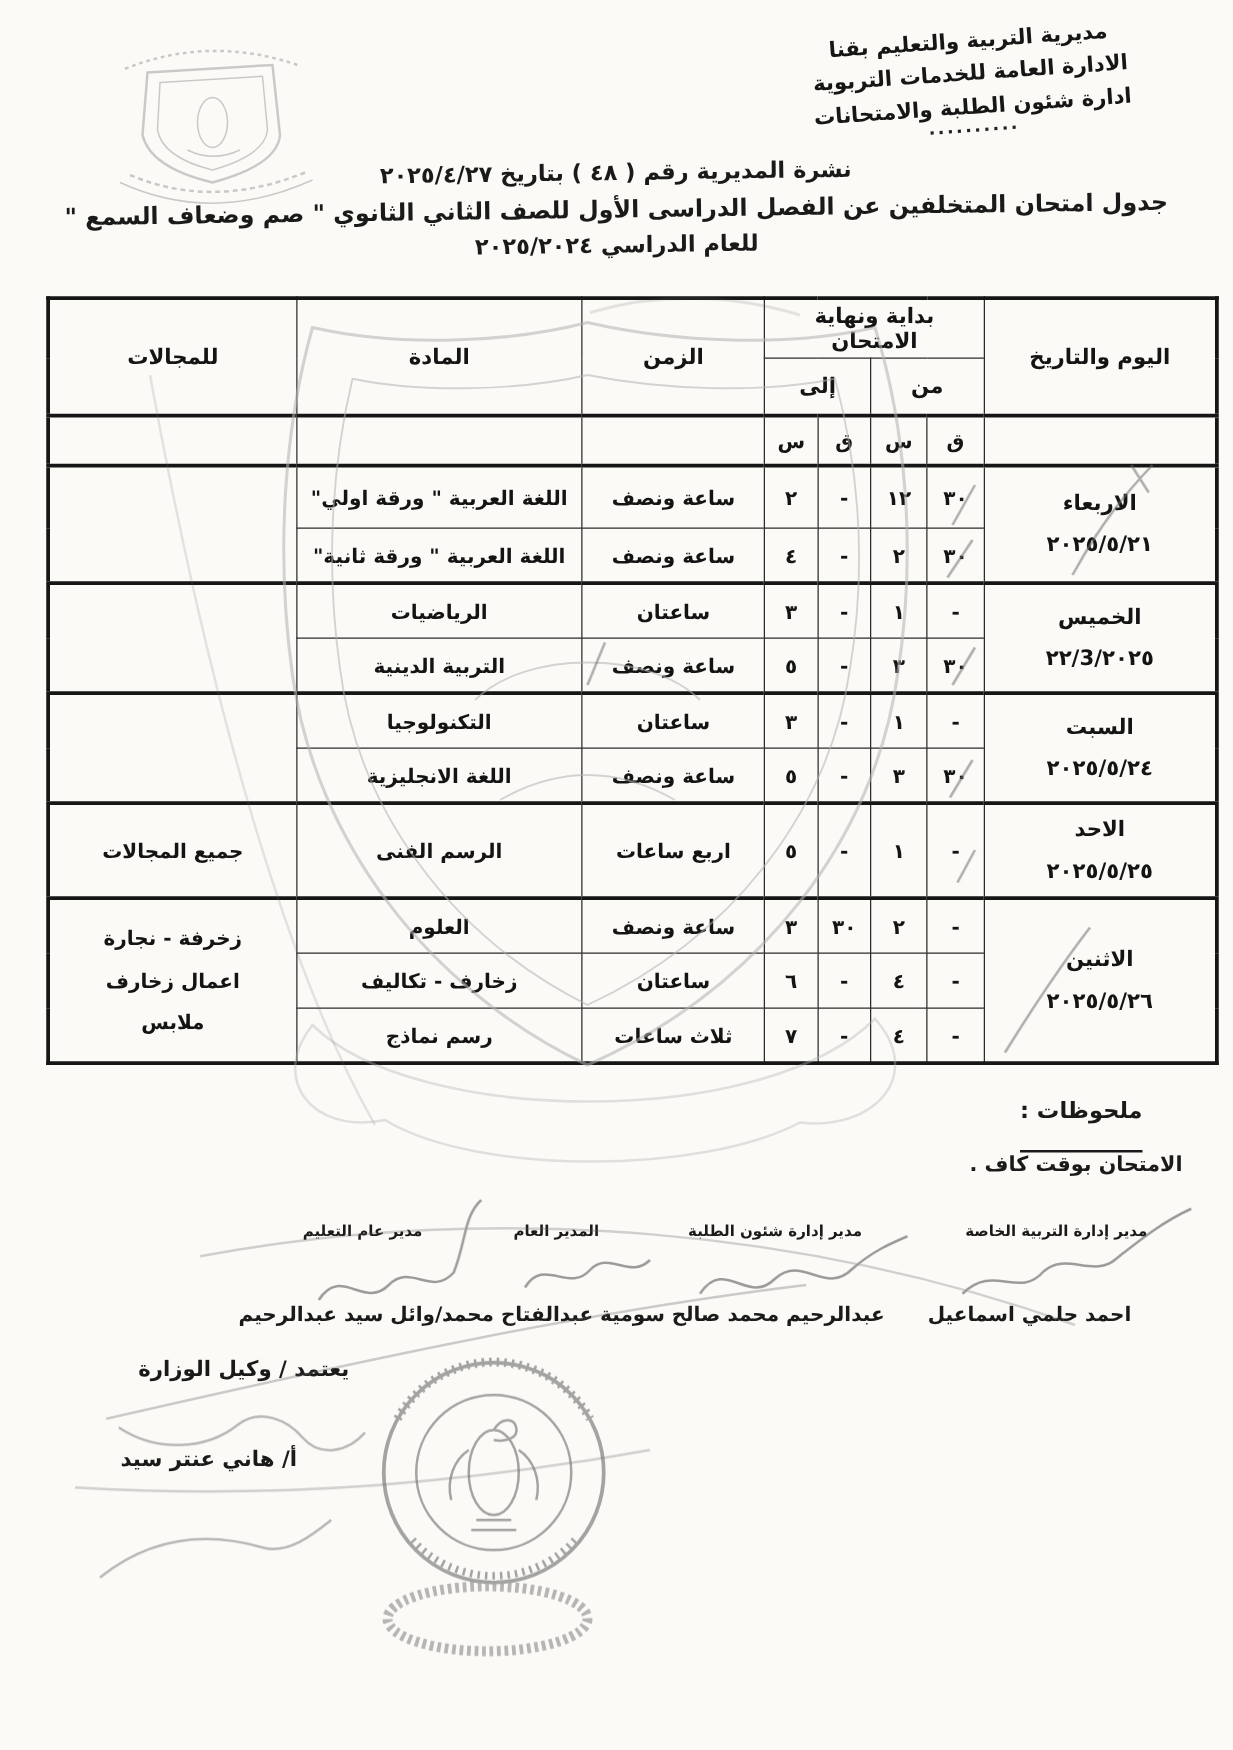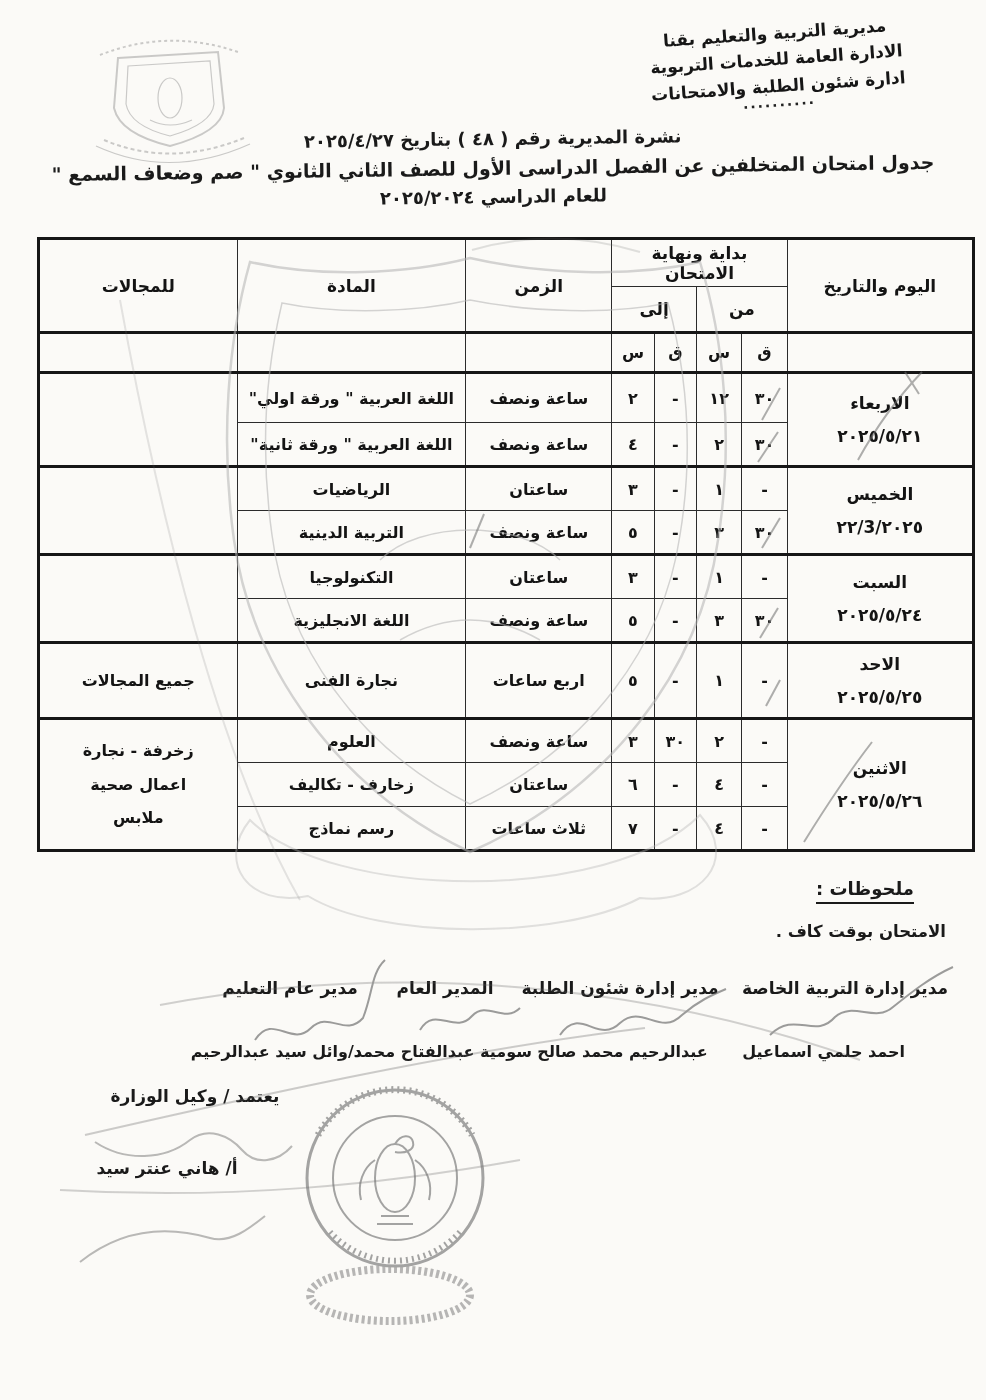--- a/index.html
+++ b/index.html
@@ -51,33 +51,33 @@
   tr.r-med  > * { height:44px; }
   tr.r-big  > * { height:76px; }
   .day-cell { font-size:17px; line-height:1.9;margin-top:24px; }
   .note-cell { font-size:16px; line-height:2.1; }
   .subject-cell { font-size:16px; }
 
   
   .notes-title {
     position:absolute; top:878px; right:72px;
     font-size:18px; font-weight:700;
-    border-bottom:2.5px solid #1a1a1a; padding-bottom:3px;
+    border-bottom:2.5px solid #1a1a1a; padding-bottom:21px;
   }
   .notes-body {
     position:absolute; top:912px; right:40px; left:40px;
     font-size:16.5px; font-weight:700; line-height:2.4; text-align:right;
   }
   .notes-bullet { display:inline-block; margin-left:10px; font-size:13px; }
 
   
   .sig-title, .sig-name, .approve-line, .approve-name {
     position:absolute; font-weight:700; text-align:center; white-space:nowrap;
   }
-  .sig-title { top:978px; font-size:17px; }
+  .sig-title { top:978px; font-size:12px; }
   .sig-name  { top:1042px; font-size:16px;margin-left:34px; }
   .approve-line { top:1086px; left:95px; width:200px; font-size:17px; }
   .approve-name { top:1158px; left:62px; width:210px; font-size:17px; }
 
   
   svg.deco { position:absolute; inset:0; pointer-events:none; }
 </style>
 </head>
 <body>
 
@@ -211,38 +211,38 @@
       <tr class="block-first r-big">
         <td class="day-cell">
           <div>الاحد</div>
           <div>٢٠٢٥/٥/٢٥</div>
         </td>
         <td>-</td>
         <td>١</td>
         <td>-</td>
         <td>٥</td>
         <td>اربع ساعات</td>
-        <td class="subject-cell">نجارة الفنى</td>
+        <td class="subject-cell">الرسم الفنى</td>
         <td class="note-cell">جميع المجالات</td>
       </tr>
 
       <tr class="block-first r-med">
         <td rowspan="3" class="day-cell">
           <div>الاثنين</div>
           <div>٢٠٢٥/٥/٢٦</div>
         </td>
         <td>-</td>
         <td>٢</td>
         <td>٣٠</td>
         <td>٣</td>
         <td>ساعة ونصف</td>
         <td class="subject-cell">العلوم</td>
         <td rowspan="3" class="note-cell">
           <div>زخرفة - نجارة</div>
-          <div>اعمال صحية</div>
+          <div>اعمال زخارف</div>
           <div>ملابس</div>
         </td>
       </tr>
       <tr class="subrow r-med">
         <td>-</td>
         <td>٤</td>
         <td>-</td>
         <td>٦</td>
         <td>ساعتان</td>
         <td class="subject-cell">زخارف - تكاليف</td>

